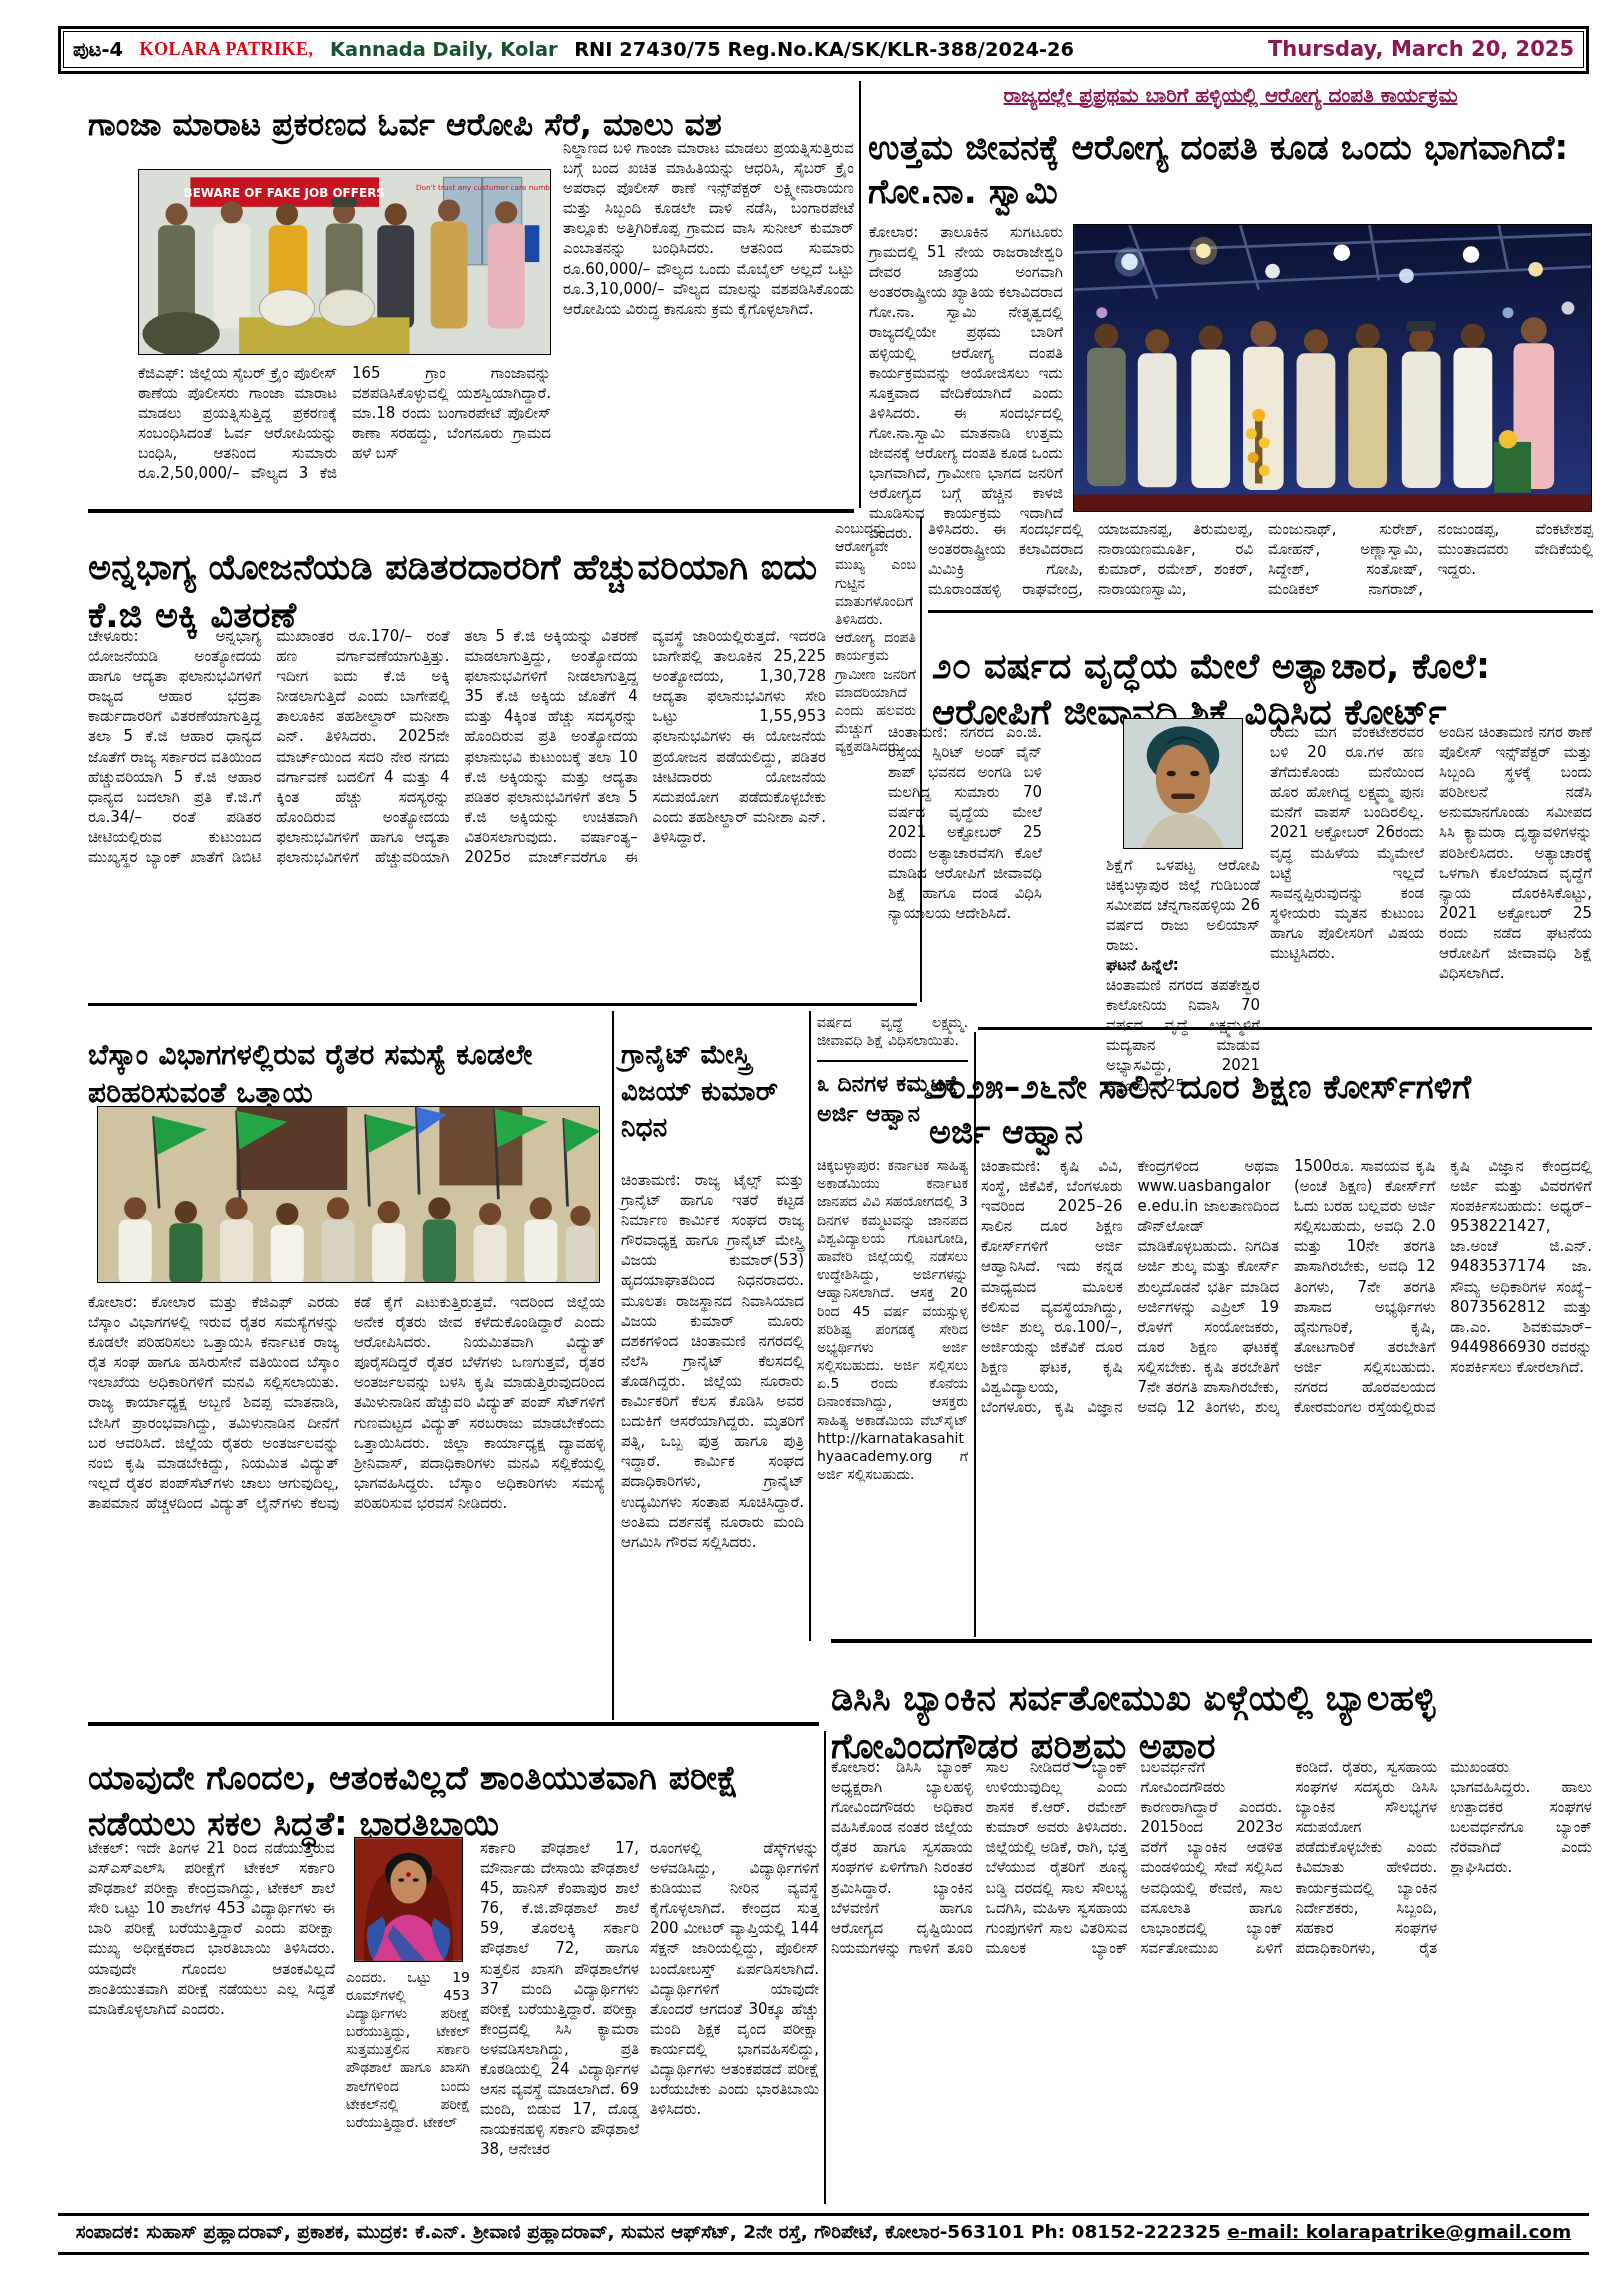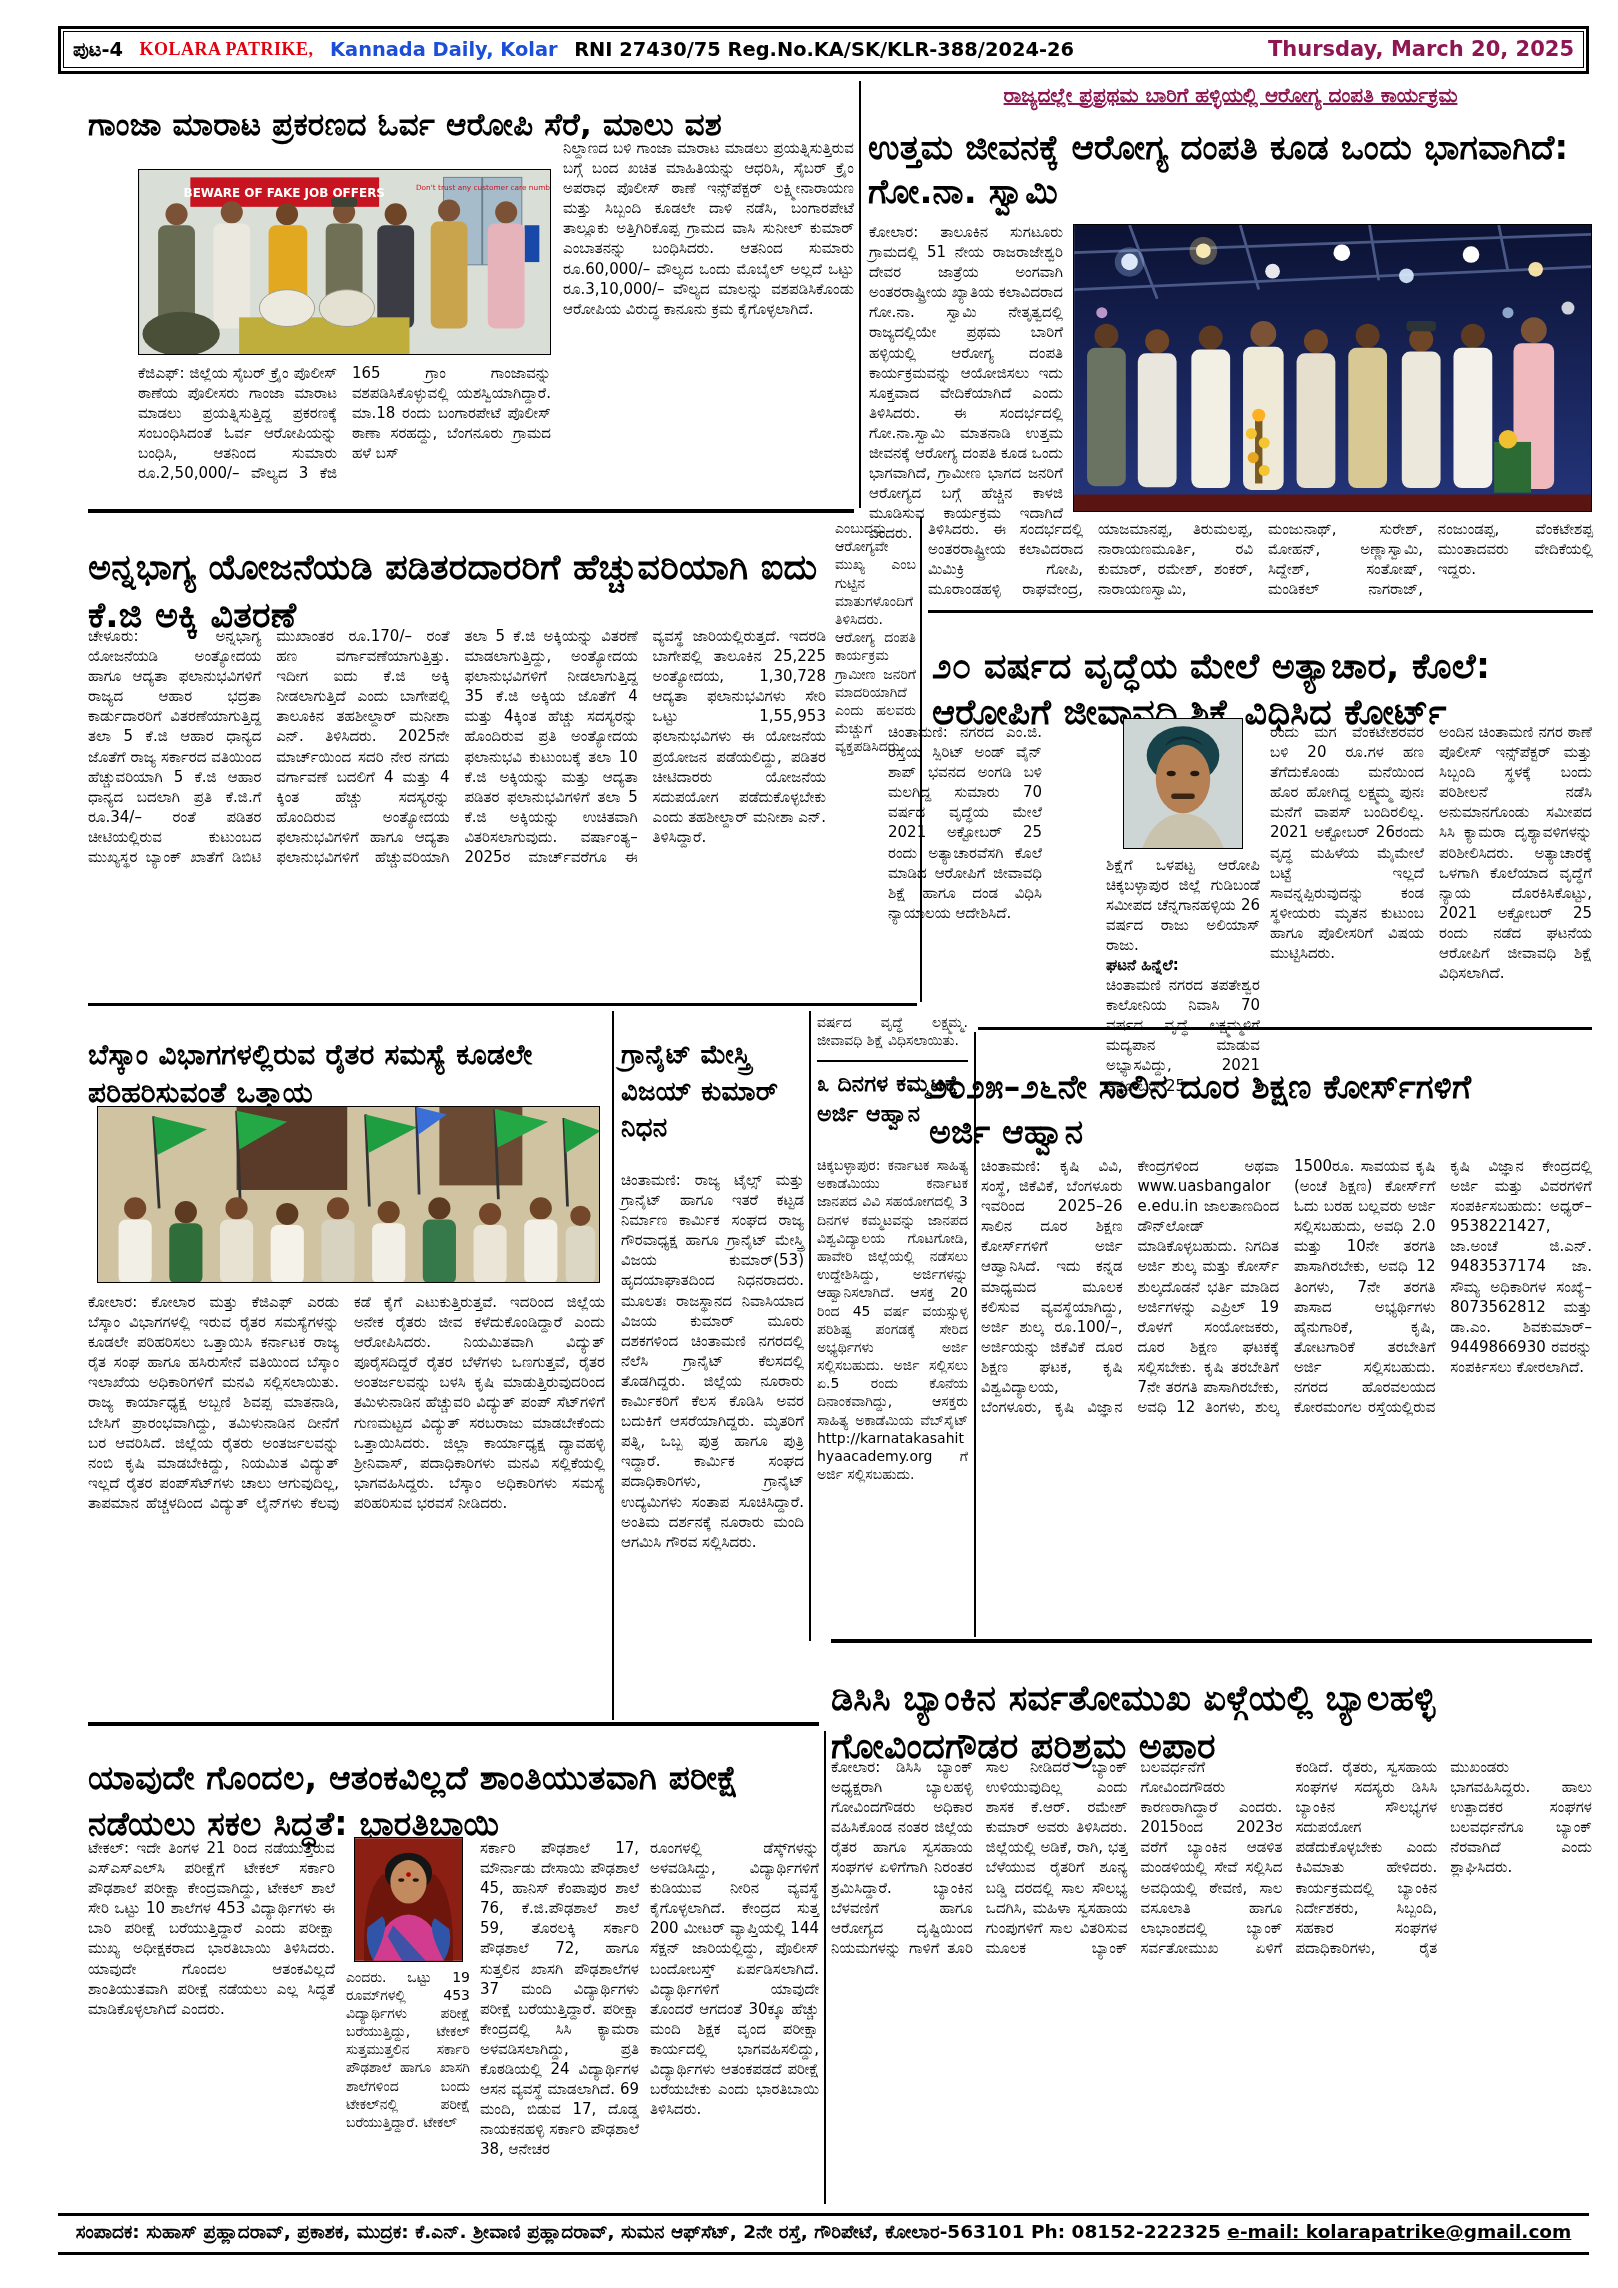--- a/index.html
+++ b/index.html
@@ -40,21 +40,21 @@
 </style>
 </head>
 <body>
 
 <div class="page">
 
   <header class="abs masthead" style="left:58px;top:26px;width:1531px;height:48px;">
     <div class="mast-inner">
       <span class="page-label">ಪುಟ-4</span>
       <span class="brand" style="color:#e3000f;">KOLARA PATRIKE,</span>
-      <span class="daily" style="color:#1d4ed8;">Kannada Daily, Kolar</span>
+      <span class="daily" style="color:#14532d;">Kannada Daily, Kolar</span>
       <span class="reg">RNI 27430/75 Reg.No.KA/SK/KLR-388/2024-26</span>
       <span class="date" style="color:#8e1652;">Thursday, March 20, 2025</span>
     </div>
   </header>
 
   <h1 class="abs headline" style="left:88px;top:85px;width:766px;font-size:31px;">ಗಾಂಜಾ ಮಾರಾಟ ಪ್ರಕರಣದ ಓರ್ವ ಆರೋಪಿ ಸೆರೆ, ಮಾಲು ವಶ</h1>
 
   <div class="abs photo" style="left:138px;top:169px;width:413px;height:186px;">
     <svg viewBox="0 0 447 202" width="413" height="186">
       <rect x="0" y="0" width="447" height="202" fill="#d9ded7"></rect>

